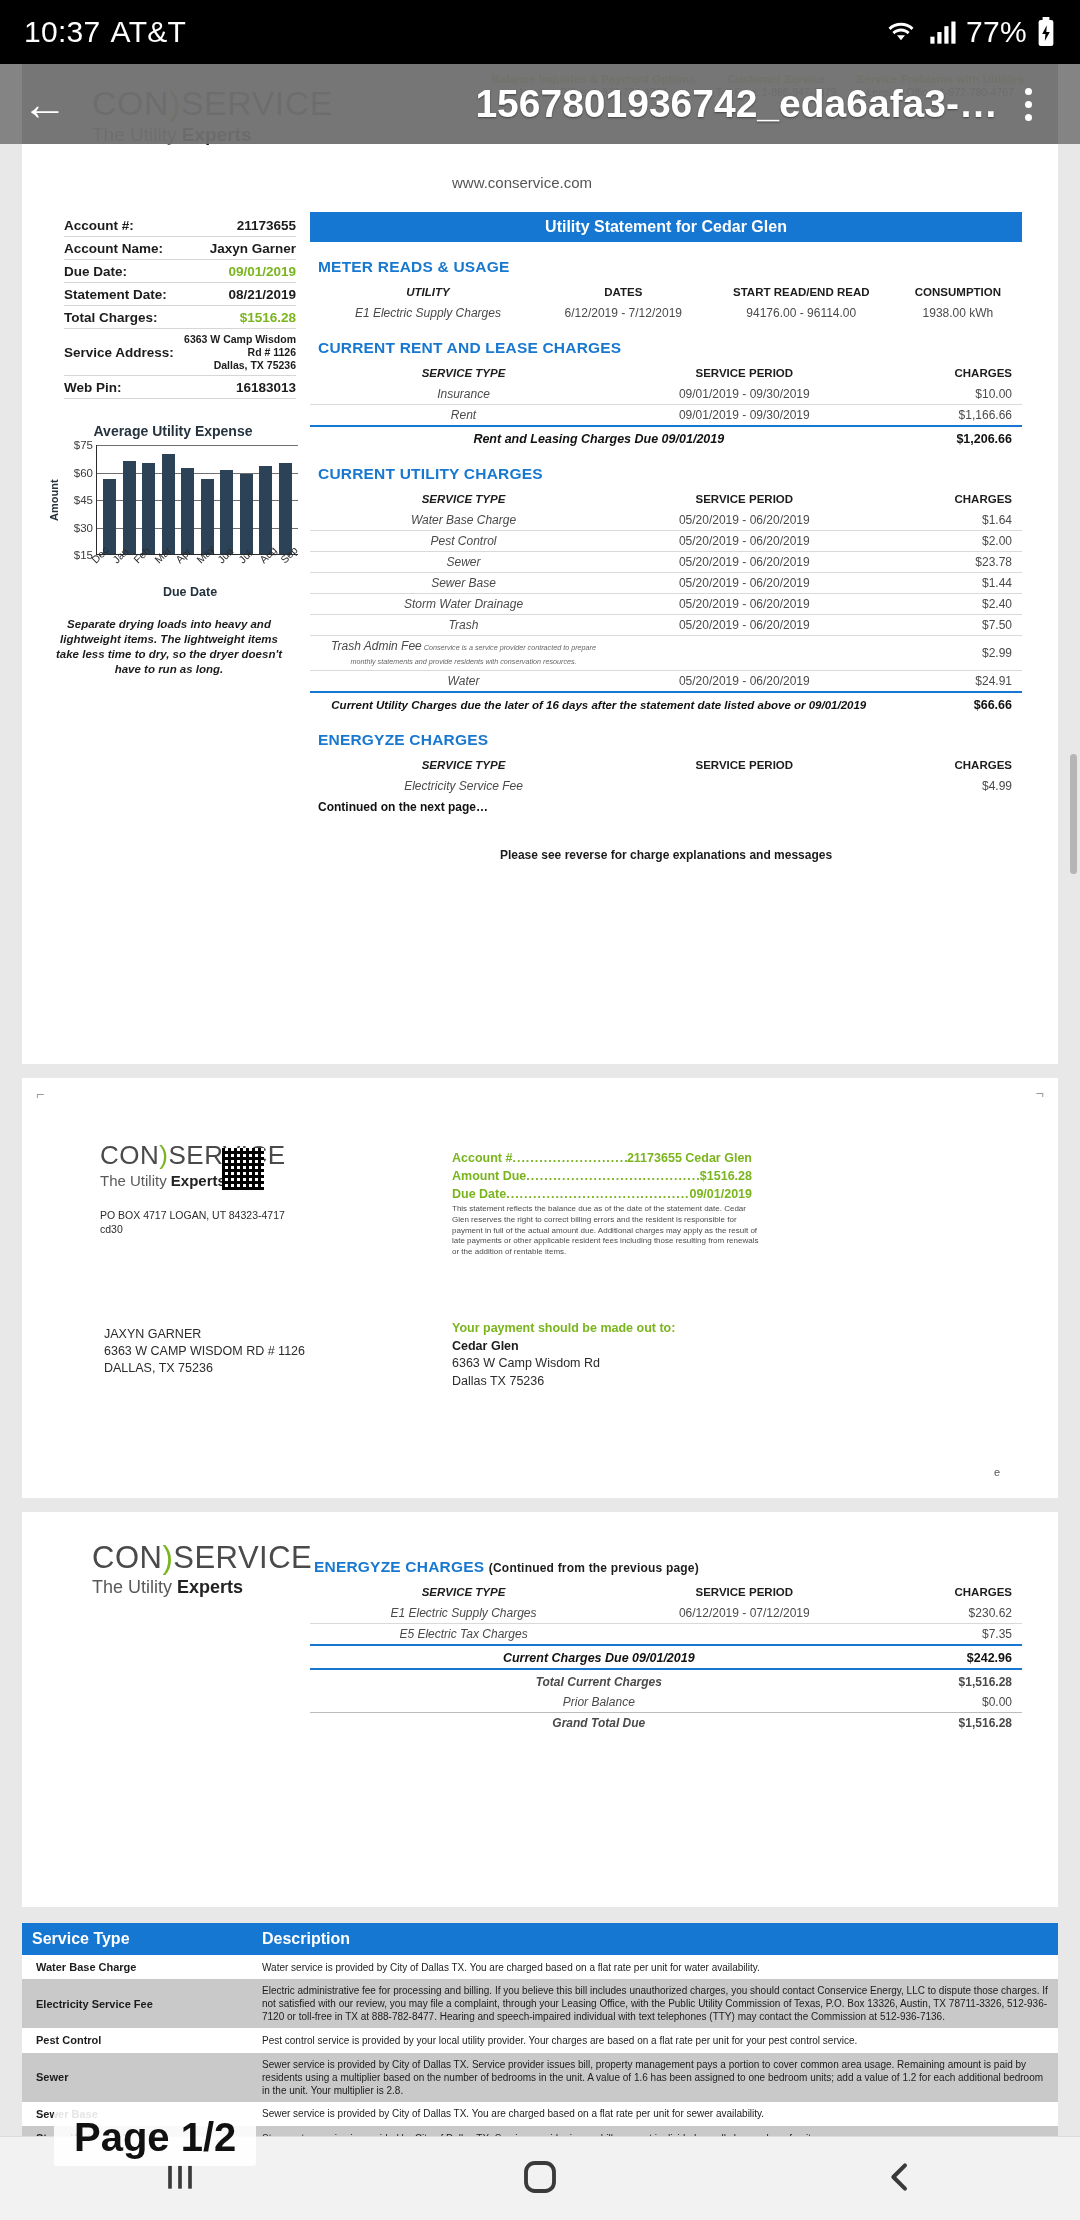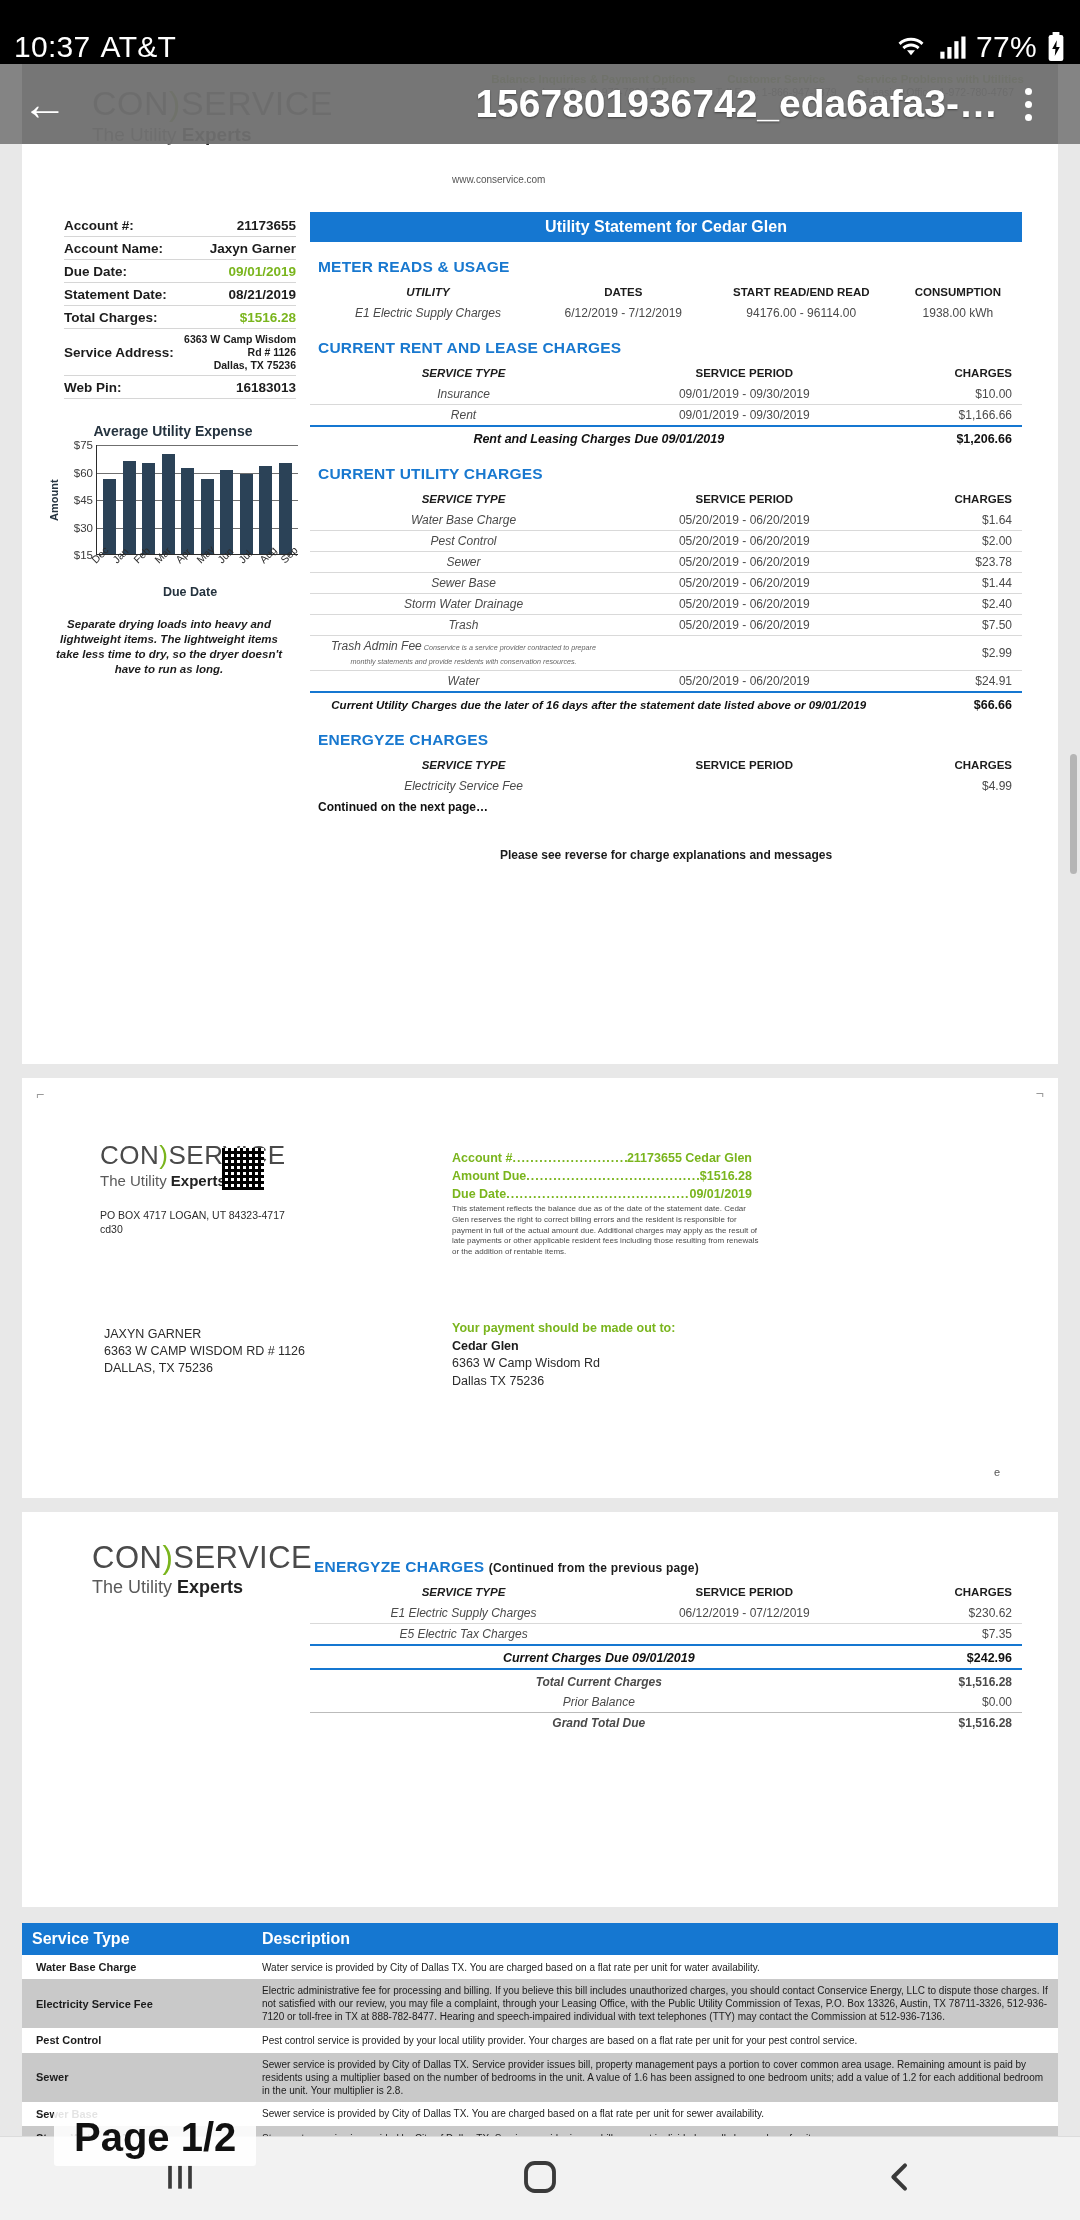--- a/index.html
+++ b/index.html
@@ -7,22 +7,22 @@
   body {
     font-family: "Liberation Sans", sans-serif;
     background: #e8e8e8;
     overflow: hidden;
     position: relative;
   }
 
   
   .statusbar {
     height: 64px; background: #000; color: #fff;
-    display: flex; align-items: flex-end; justify-content: space-between;
-    padding: 0 14px; font-size: 29px; letter-spacing: .3px;
+    display: flex; align-items: center; justify-content: space-between;
+    padding: 0 24px; font-size: 29px; letter-spacing: .3px;
   }
   .sb-left { display:flex; align-items:center; gap:10px; font-size:30px;}
   .sb-right { display:flex; align-items:center; gap:9px; font-size:30px;}
   .ico { display:inline-block; }
   .wifi svg, .sig svg, .batt svg { display:block; }
 
   
   .appbar {
     position:absolute; top:64px; left:0; width:1080px; height:80px;
     background: rgba(110,110,110,.82);
@@ -244,21 +244,21 @@
     </div>
 
     <div class="logo-wrap">
       <div class="logo-main">
         <span>CON</span><span class="swoosh">)</span><span>SERVICE</span>
       </div>
       <div class="logo-sub">
         <span>The Utility </span><b>Experts</b>
       </div>
     </div>
-    <div style="position:absolute;left:430px;top:110px;font-size:10px;color:#555;">www.conservice.com</div>
+    <div style="position:absolute;left:430px;top:110px;font-size:15px;color:#555;">www.conservice.com</div>
 
     <div class="leftcol">
       <table class="acct">
           <tbody>
         <tr>
           <td class="k">Account #:</td>
           <td class="v">21173655</td>
             </tr>
         <tr>
           <td class="k">Account Name:</td>

